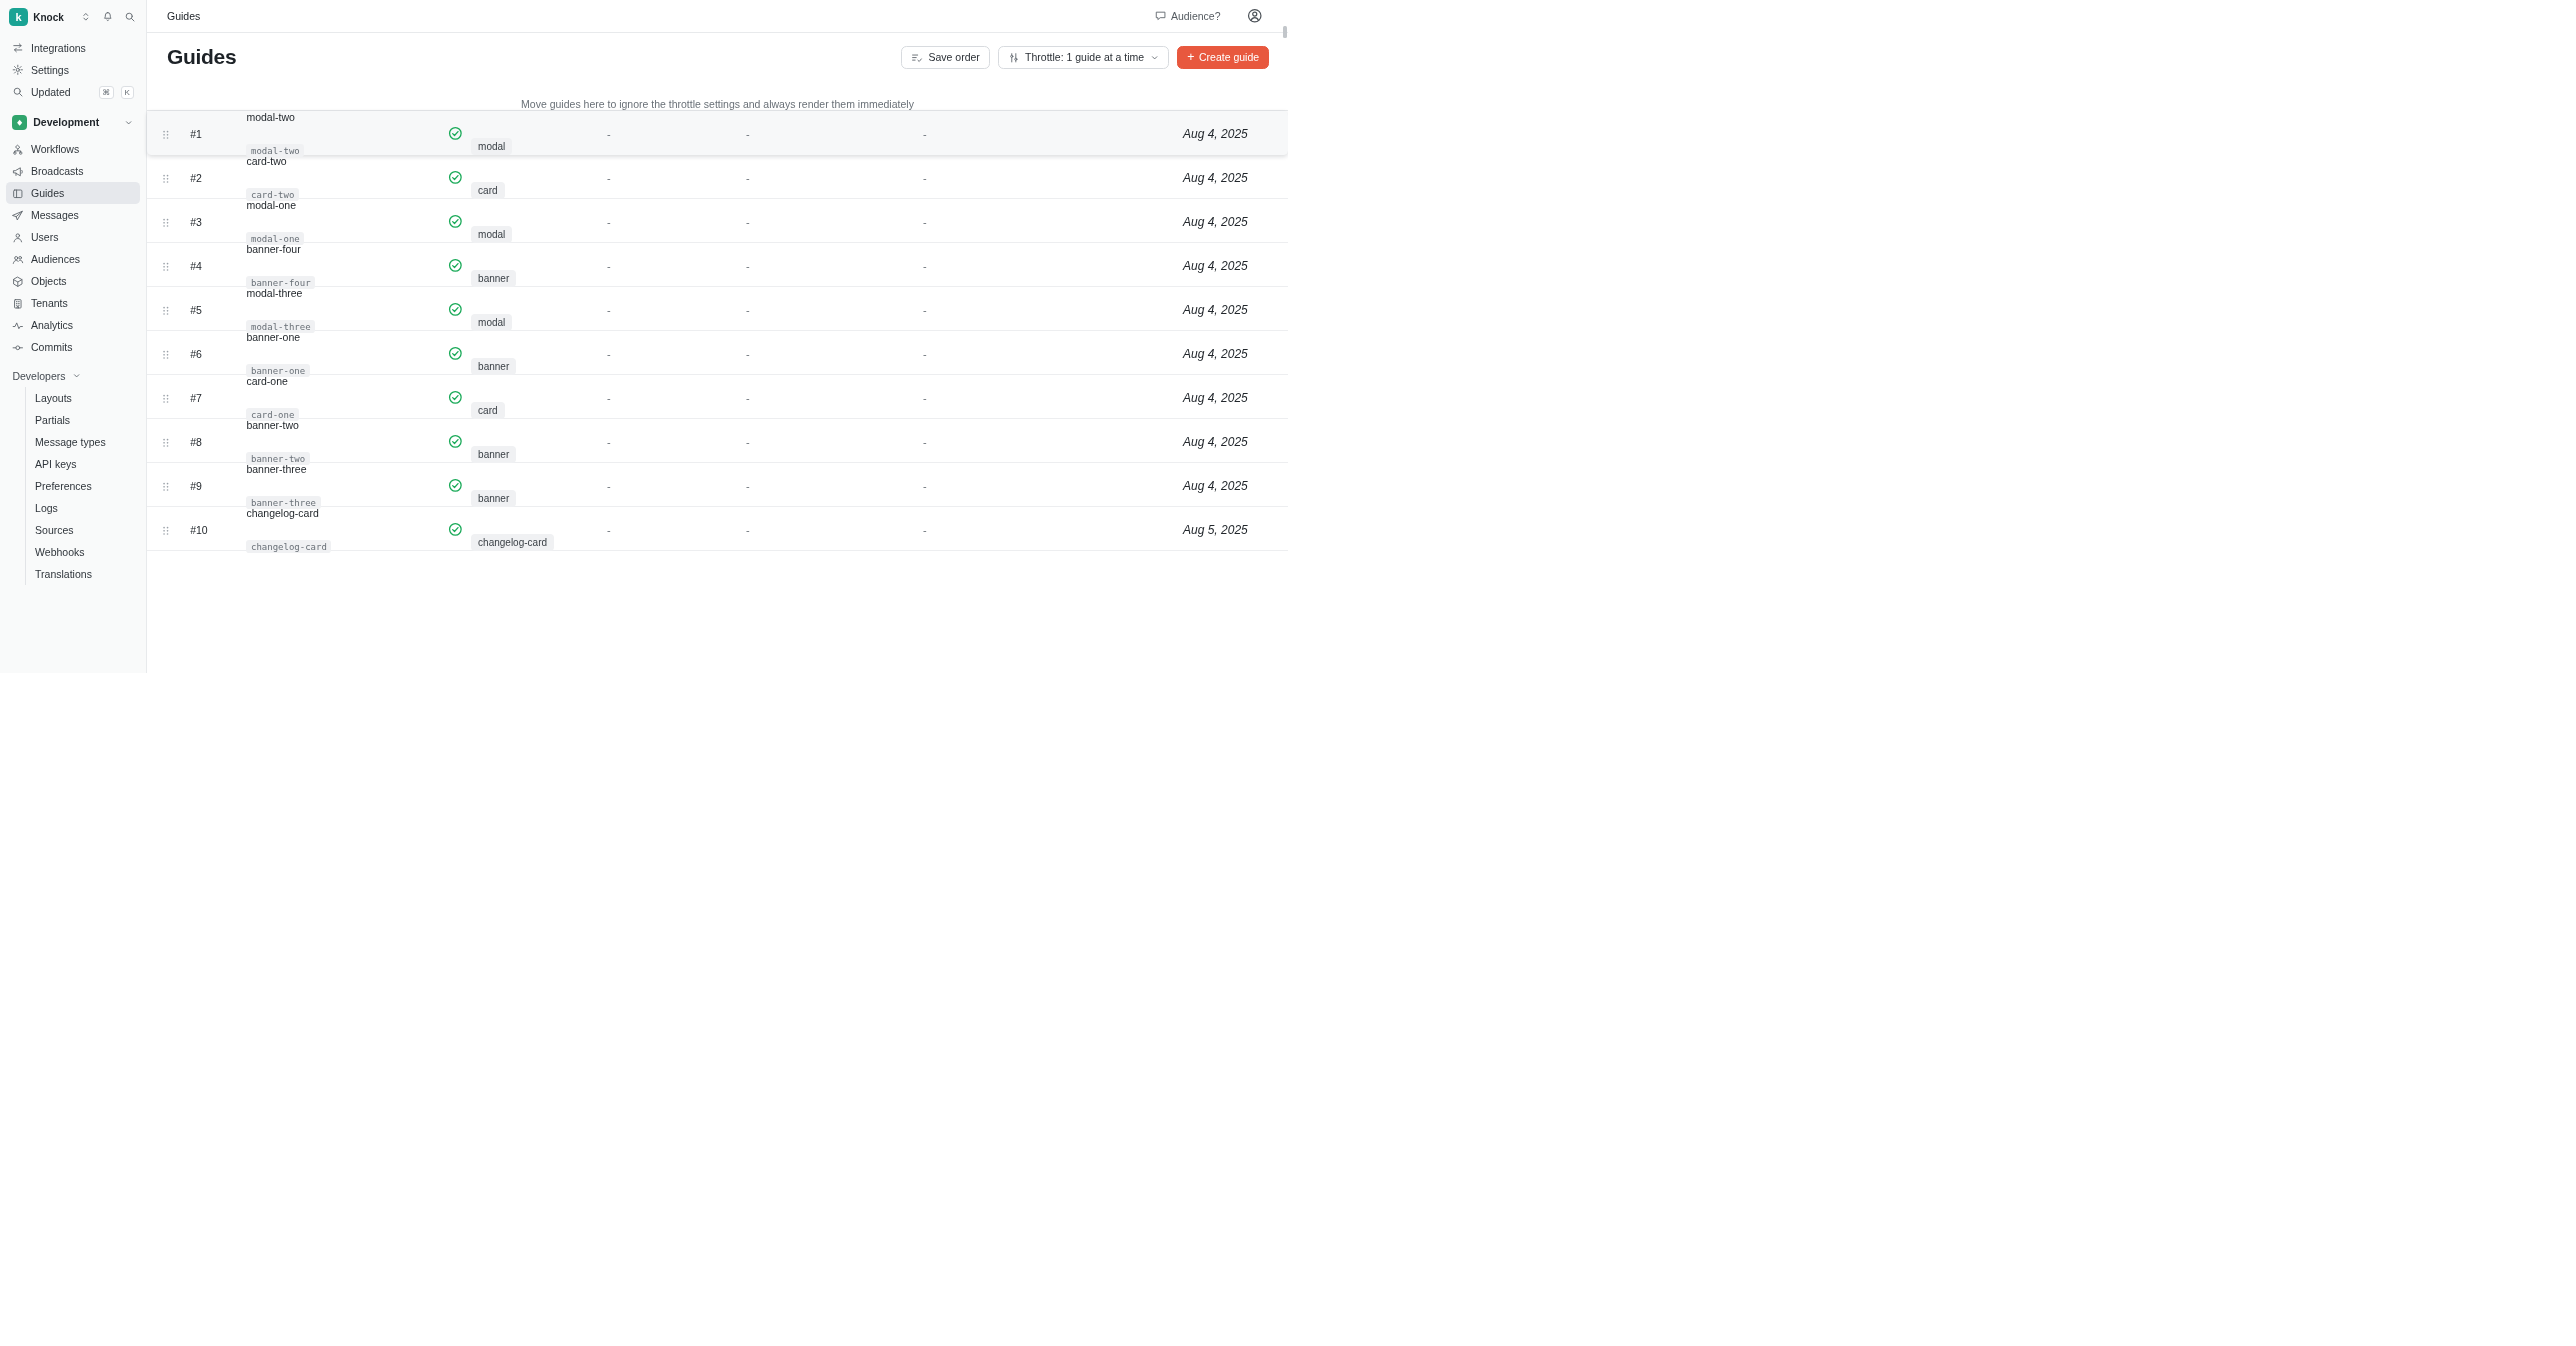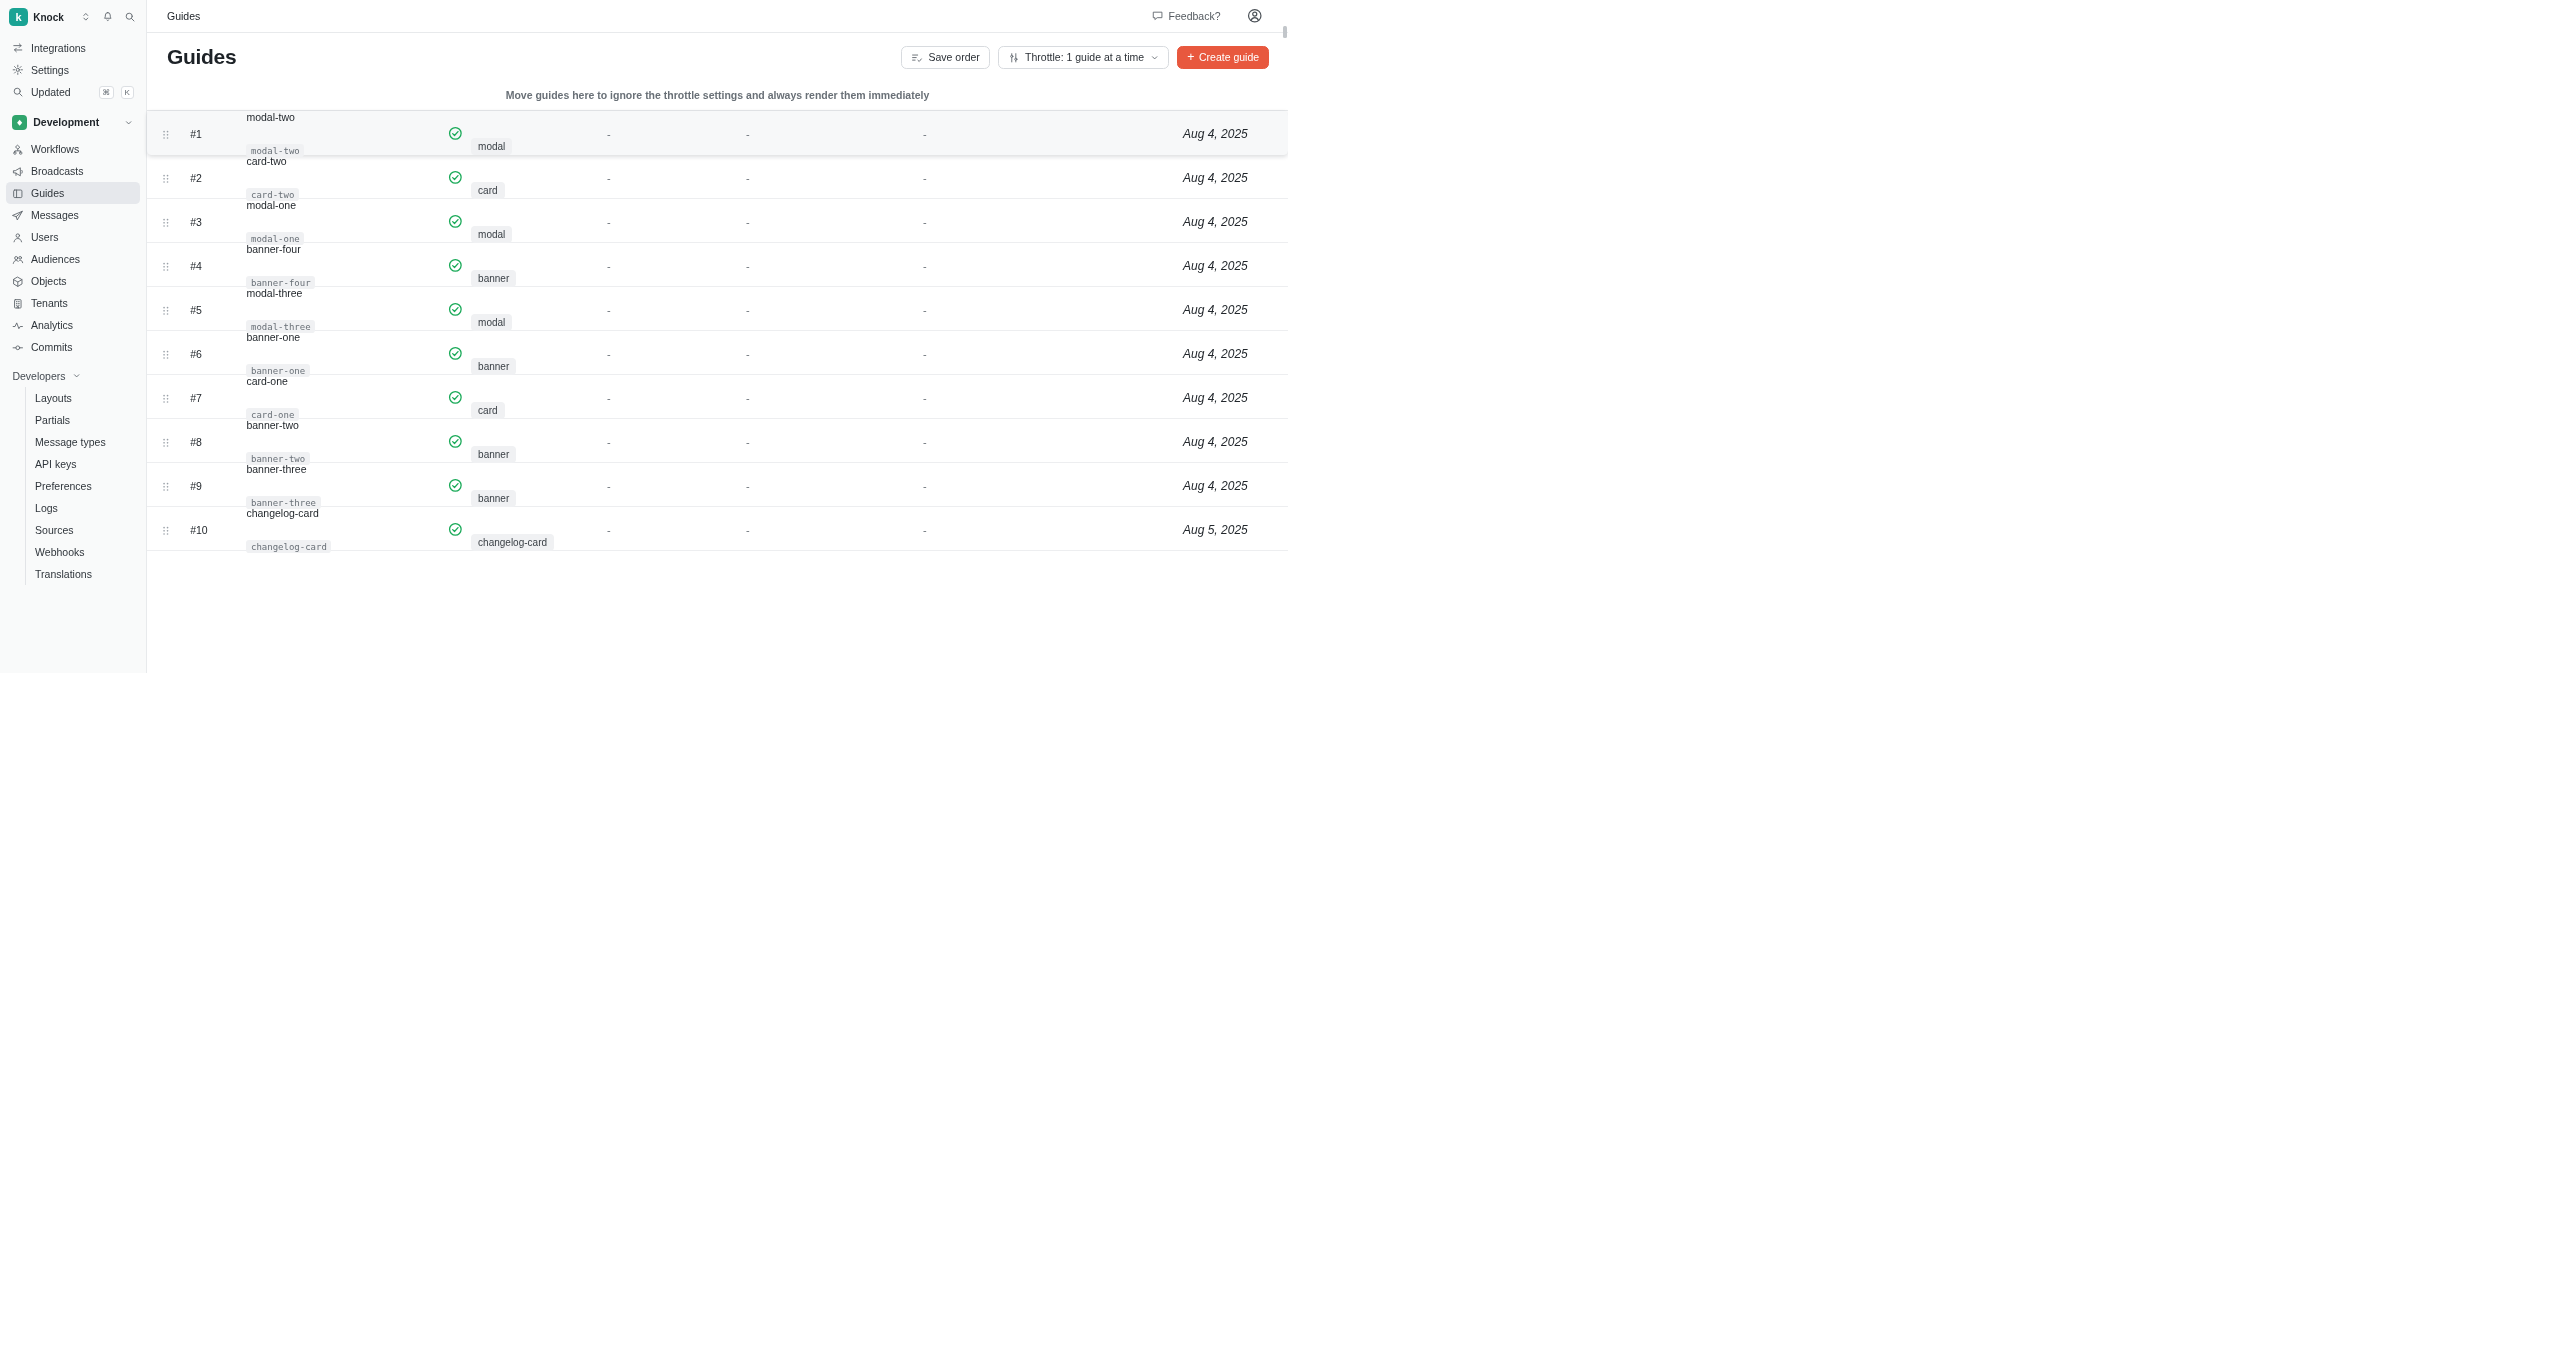--- a/index.html
+++ b/index.html
@@ -50,21 +50,21 @@
   .btn-primary{background:var(--accent);border-color:var(--accent);color:#fff;}
   .plus{font-size:12.4px;line-height:1;font-weight:500;margin-right:-0.8px;}
 
   
   .table{flex:1;min-height:0;}
   .grid{display:grid;grid-template-columns:37px 50px 209px 25px 136px 139px 177px 263px 1fr;align-items:center;}
   .thead{height:29px;border-bottom:0.8px solid var(--border);color:#687076;font-size:10.5px;}
   .th{padding-left:0;}
   .th-order{padding-left:6.2px;}
   .th-name{padding-left:12.4px;}
-  .ignore-row{height:31px;border-bottom:0.8px solid var(--border);display:flex;align-items:center;justify-content:center;color:#697077;font-size:10.5px;font-weight:bold;}
+  .ignore-row{height:31px;border-bottom:0.8px solid var(--border);display:flex;align-items:flex-end;justify-content:center;color:#697077;font-size:10.5px;}
   .divider-row{margin-top:7.7px;height:29px;border-bottom:0.8px solid var(--border);display:flex;align-items:center;padding-left:60px;gap:7px;}
   .divider-link{color:var(--link);font-size:10.5px;cursor:pointer;background:none;border:none;font-family:inherit;padding:0;}
   .mini-select{height:21px;border:0.8px solid #d8dbdf;border-radius:5.4px;display:inline-flex;align-items:center;gap:5.4px;padding:0 7.7px;font-size:10px;color:#2b3036;background:#fff;cursor:pointer;font-family:inherit;}
 
   .trow{height:44px;border-bottom:0.8px solid #edeef0;cursor:default;}
   .trow.dragging{background:#f7f8f9;box-shadow:0 1.5px 4.6px rgba(16,24,32,.14);border-radius:4.6px;border-bottom-color:transparent;position:relative;z-index:2;}
   .cell-drag{display:flex;justify-content:center;}
   .draghandle{cursor:grab;display:flex;padding:1.5px;background:none;border:none;}
   .draghandle svg{width:11.6px;height:11.6px;}
   .cell-order{padding-left:6.2px;font-size:10.5px;color:#22272c;}
@@ -273,21 +273,21 @@
 
   <main class="main">
 
     <header class="topbar">
       <span class="breadcrumb">Guides</span>
       <span class="topbar-right">
         <button class="feedback">
           <svg class="ic" viewBox="0 0 16 16" fill="none" stroke="currentColor" stroke-width="1.25" stroke-linecap="round" stroke-linejoin="round">
               <path d="M2.3 3h11.4v7.6H7.2L4 13.2v-2.6H2.3z"></path>
             </svg>
-          <span>Feedback?</span>
+          <span>Audience?</span>
         </button>
         <button class="avatar-btn">
           <svg viewBox="0 0 16 16" fill="none" stroke="currentColor" stroke-width="1.25" stroke-linecap="round" stroke-linejoin="round">
               <circle cx="8" cy="8" r="6.4"></circle>
               <circle cx="8" cy="6.3" r="2.1"></circle>
               <path d="M4.1 12.9c.8-2 2.2-3 3.9-3s3.1 1 3.9 3"></path>
             </svg>
         </button>
       </span>
     </header>

